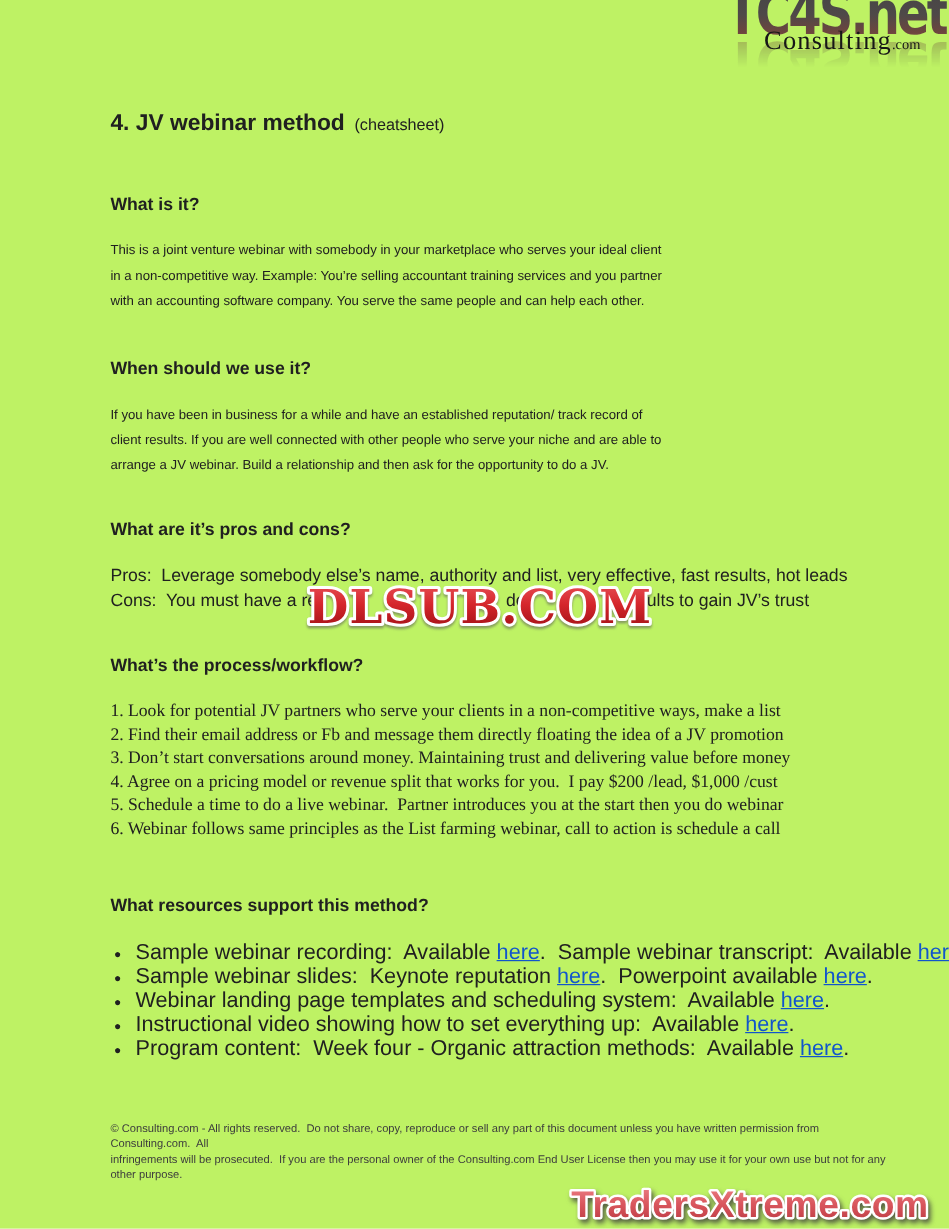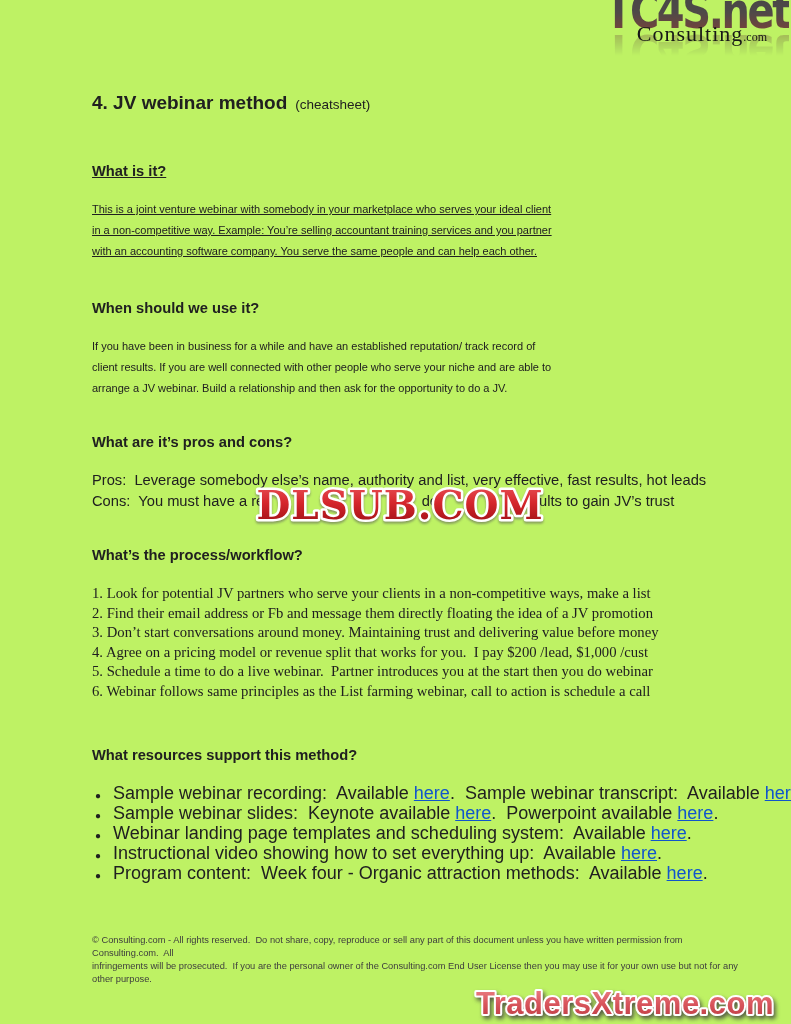--- a/index.html
+++ b/index.html
@@ -31,21 +31,21 @@
   .logo-overlay .tld { font-size:12px; letter-spacing:0; }
 
   
   .title { position:absolute; left:92px; top:92px; margin:0; font-size:19px; font-weight:bold; white-space:pre; }
   .title .cheat { font-size:13.5px; font-weight:normal; margin-left:8px; }
 
   .sec { position:absolute; left:92px; width:648px; }
   .sec h2 { margin:0; font-size:14.7px; font-weight:bold; line-height:20px; white-space:pre; }
   .sec .sec-body { margin-top:18px; font-size:11px; line-height:21px; white-space:pre-wrap; }
 
-  .s-what  { top:161px;text-decoration:underline; }
+  .s-what  { top:161px; }
   .s-when  { top:298px; }
   .s-pros  { top:432px; }
   .s-proc  { top:545px; }
   .s-res   { top:745px; }
 
   .proscons { margin-top:18px; font-size:14.7px; line-height:21px; }
   .text-line { white-space:pre; }
   .cons-line .frag1 { margin-left:30px; }
   .cons-line .frag2 { margin-left:120px;margin-top:27px; }
   .cons-line .cons-suffix { margin-left:101px; }
@@ -129,21 +129,21 @@
       <li>Agree on a pricing model or revenue split that works for you.  I pay $200 /lead, $1,000 /cust</li>
       <li>Schedule a time to do a live webinar.  Partner introduces you at the start then you do webinar</li>
       <li>Webinar follows same principles as the List farming webinar, call to action is schedule a call</li>
     </ol>
   </div>
 
   <div class="sec s-res">
     <h2>What resources support this method?</h2>
     <ul class="resources">
       <li><span>Sample webinar recording:  Available </span><a class="doclink" href="#">here</a><span>.  Sample webinar transcript:  Available </span><a class="doclink" href="#">here</a><span>.</span></li>
-      <li><span>Sample webinar slides:  Keynote available </span><a class="doclink" href="#">here</a><span>.  Powerpoint available </span><a class="doclink" href="#">here</a><span>.</span></li>
+      <li><span>Sample webinar slides:  Keynote reputation </span><a class="doclink" href="#">here</a><span>.  Powerpoint available </span><a class="doclink" href="#">here</a><span>.</span></li>
       <li><span>Webinar landing page templates and scheduling system:  Available </span><a class="doclink" href="#">here</a><span>.</span></li>
       <li><span>Instructional video showing how to set everything up:  Available </span><a class="doclink" href="#">here</a><span>.</span></li>
       <li><span>Program content:  Week four - Organic attraction methods:  Available </span><a class="doclink" href="#">here</a><span>.</span></li>
     </ul>
   </div>
 
   <div class="footer">© Consulting.com - All rights reserved.  Do not share, copy, reproduce or sell any part of this document unless you have written permission from Consulting.com.  All
 infringements will be prosecuted.  If you are the personal owner of the Consulting.com End User License then you may use it for your own use but not for any other purpose.</div>
 
   <svg class="stamp-dlsub" width="292" height="54" viewBox="0 0 292 54">

